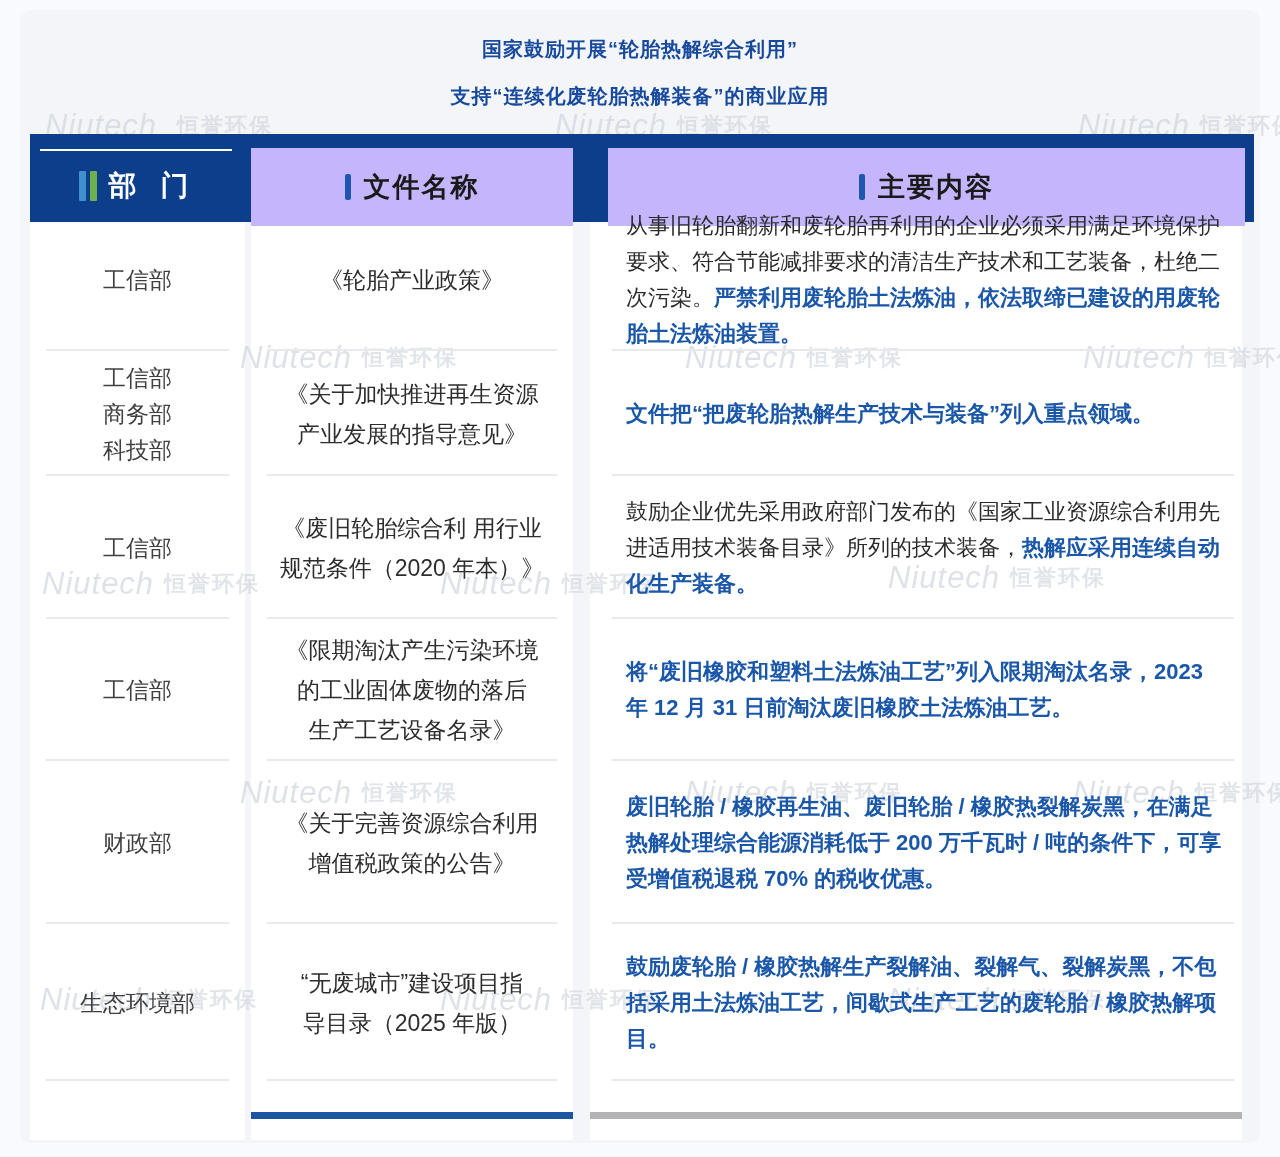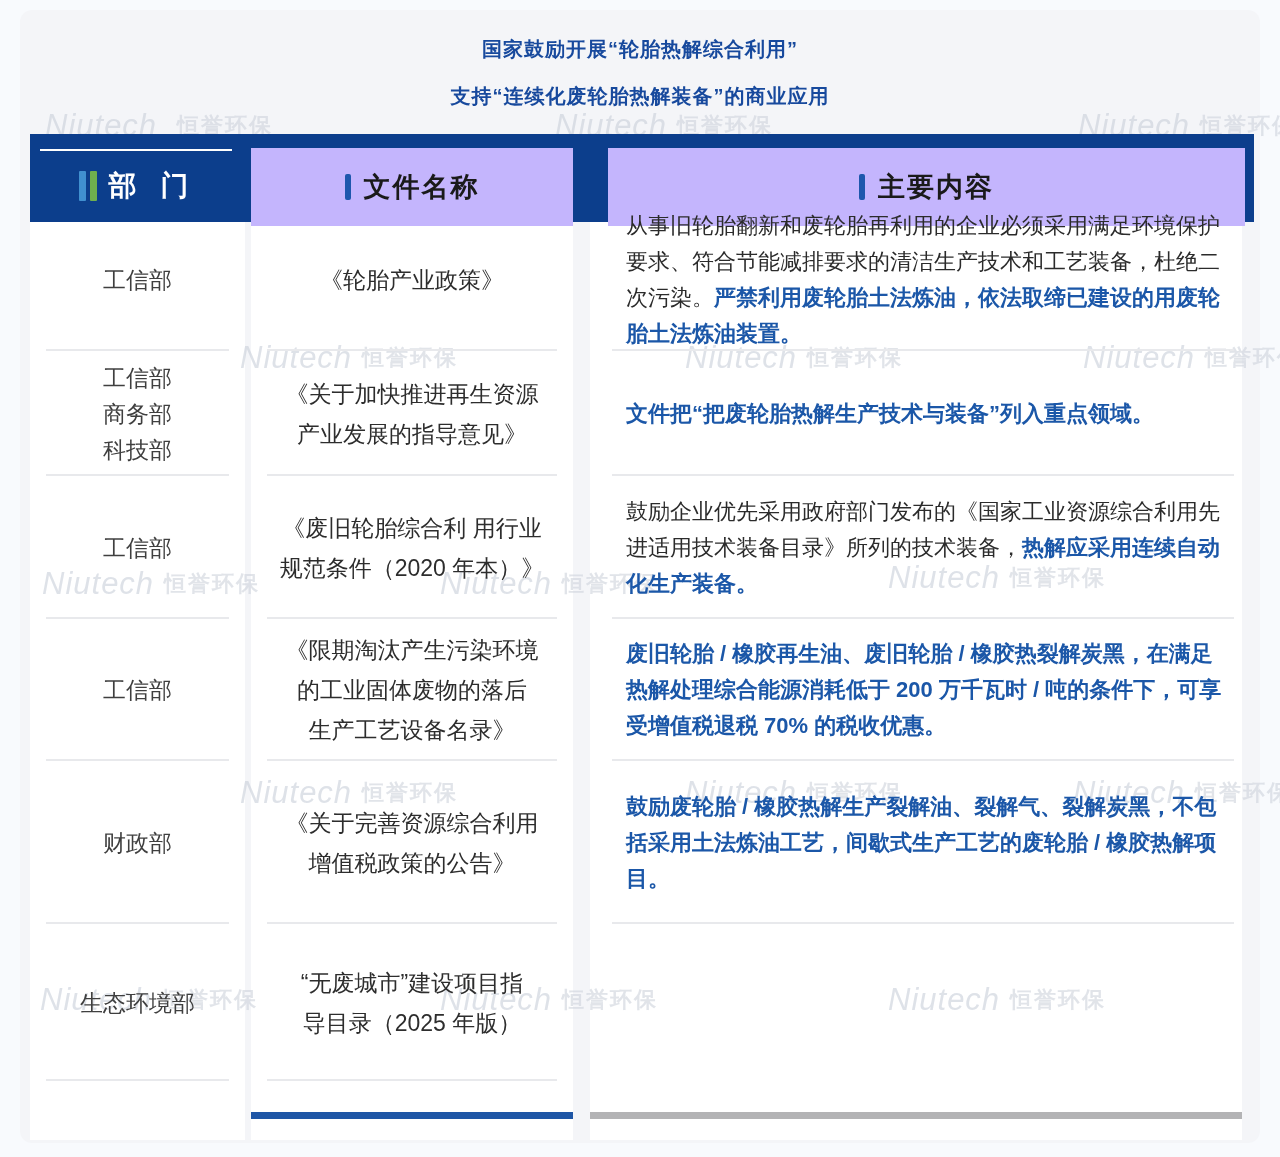--- a/index.html
+++ b/index.html
@@ -229,20 +229,23 @@
     <div class="cell content-cell">
       <p><span class="seg-dark">从事旧轮胎翻新和废轮胎再利用的企业必须采用满足环境保护要求、符合节能减排要求的清洁生产技术和工艺装备，杜绝二次污染。</span><span class="seg-blue">严禁利用废轮胎土法炼油，依法取缔已建设的用废轮胎土法炼油装置。</span></p>
     </div>
     <div class="cell content-cell">
       <p><span class="seg-blue">文件把“把废轮胎热解生产技术与装备”列入重点领域。</span></p>
     </div>
     <div class="cell content-cell">
       <p><span class="seg-dark">鼓励企业优先采用政府部门发布的《国家工业资源综合利用先进适用技术装备目录》所列的技术装备，</span><span class="seg-blue">热解应采用连续自动化生产装备。</span></p>
     </div>
     <div class="cell content-cell">
+      <p><span class="seg-blue">将“废旧橡胶和塑料土法炼油工艺”列入限期淘汰名录，2023 年 12 月 31 日前淘汰废旧橡胶土法炼油工艺。</span></p>
+    </div>
+    <div class="cell content-cell">
       <p><span class="seg-blue">废旧轮胎 / 橡胶再生油、废旧轮胎 / 橡胶热裂解炭黑，在满足热解处理综合能源消耗低于 200 万千瓦时 / 吨的条件下，可享受增值税退税 70% 的税收优惠。</span></p>
     </div>
     <div class="cell content-cell">
       <p><span class="seg-blue">鼓励废轮胎 / 橡胶热解生产裂解油、裂解气、裂解炭黑，不包括采用土法炼油工艺，间歇式生产工艺的废轮胎 / 橡胶热解项目。</span></p>
     </div>
   </div>
 
   <div class="bar blue"></div>
   <div class="bar gray"></div>
 </div>

